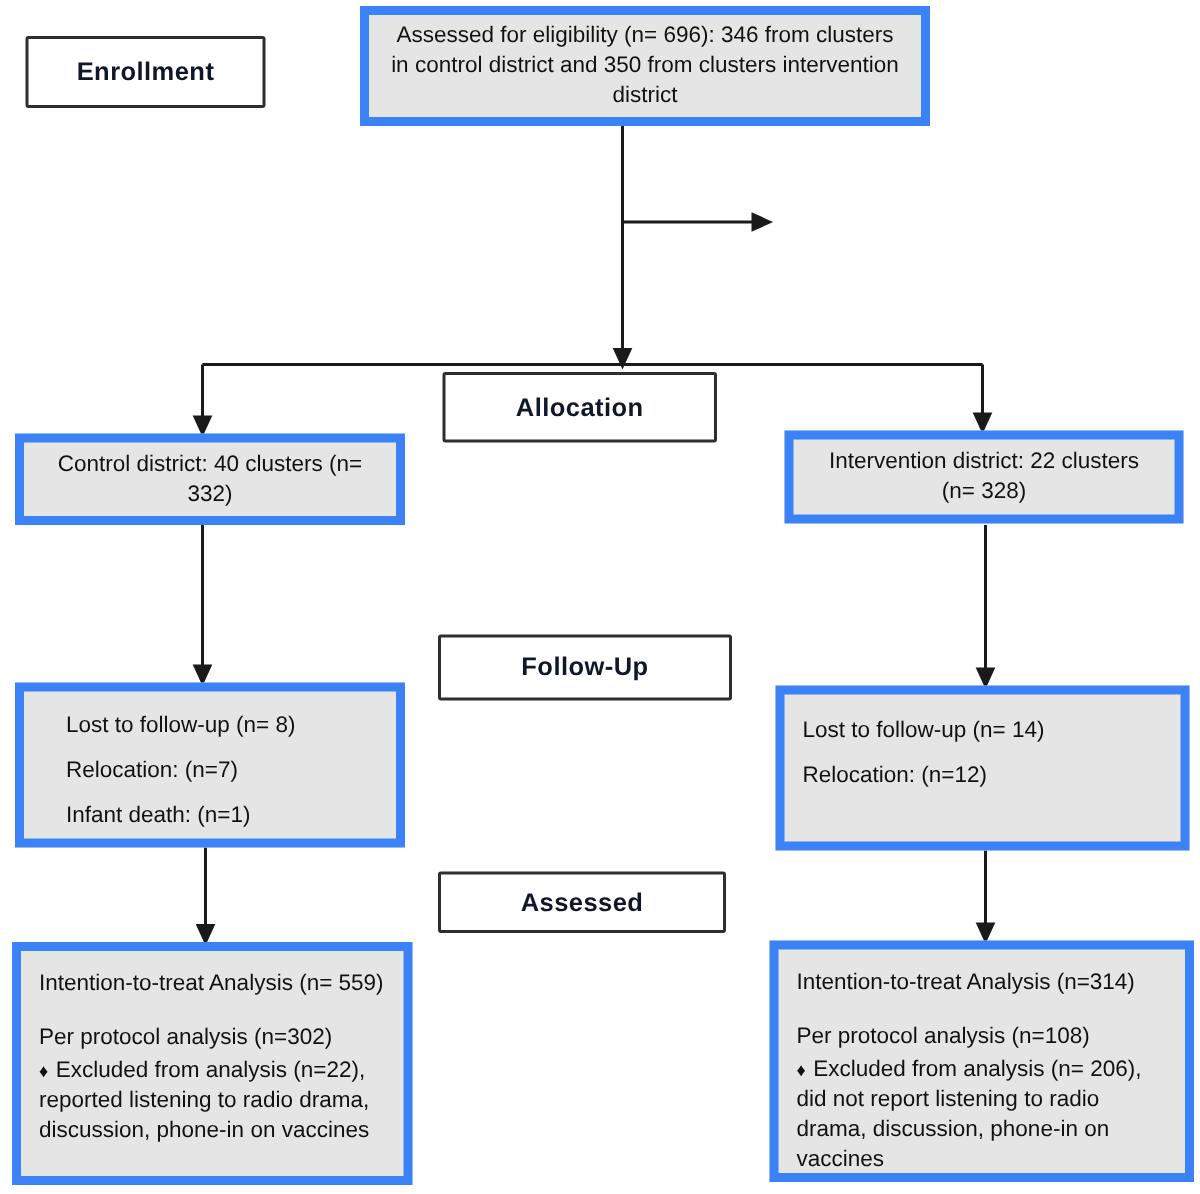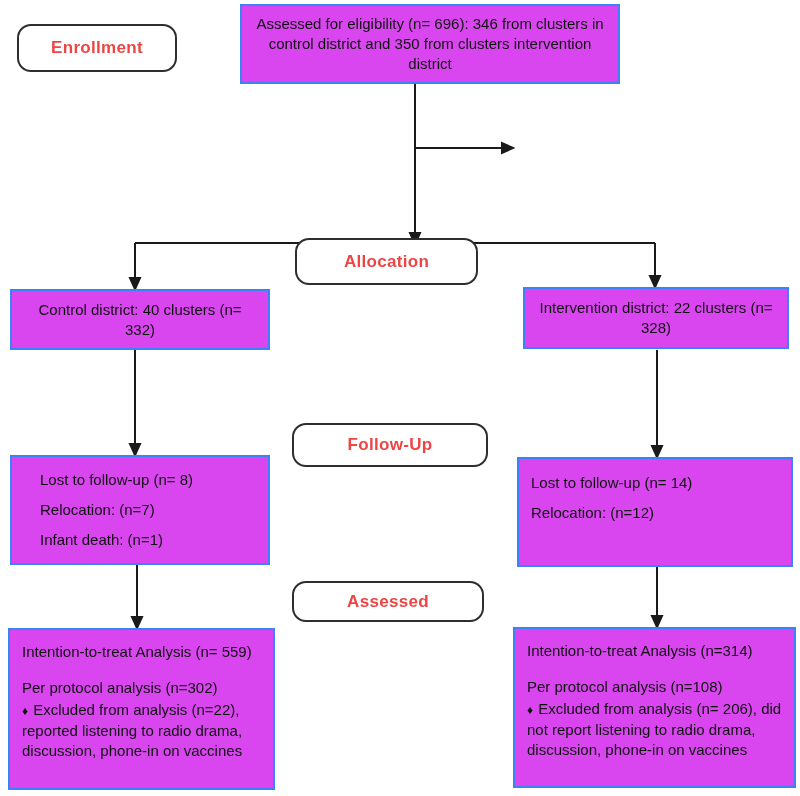--- a/index.html
+++ b/index.html
@@ -13,58 +13,58 @@
     overflow: hidden;
   }
   svg.connectors {
     position: absolute;
     left: 0; top: 0;
     width: 800px; height: 796px;
   }
   .box {
     position: absolute;
     box-sizing: border-box;
-    background: #d946ef;
-    border: 2px solid #3b82f6;
+    background: #e5e5e5;
+    border: 6px solid #3b82f6;
     font-size: 15px;
     line-height: 20px;
   }
   .box p { margin: 0; }
   .center-box {
     display: flex;
     align-items: center;
     justify-content: center;
     text-align: center;
     padding: 4px 12px;
   }
   .stage-label {
     position: absolute;
     box-sizing: border-box;
     background: #ffffff;
     border: 2px solid #2e2e2e;
-    border-radius: 14px;
+    border-radius: 2px;
     display: flex;
     align-items: center;
     justify-content: center;
     font-weight: bold;
     font-size: 17px;
     letter-spacing: 0.3px;
-    color: #ef4444;
+    color: #0f172a;
   }
   #box-assessed   { left: 240px; top: 4px;   width: 380px; height: 80px; }
   #box-excluded   { left: 513px; top: 110px; width: 283px; height: 113px; padding: 13px 10px 10px 12px; }
   #box-control       { left: 10px;  top: 289px; width: 260px; height: 61px; }
   #box-intervention  { left: 523px; top: 287px; width: 266px; height: 62px; }
   #box-followup-left  { left: 10px;  top: 455px; width: 260px; height: 110px; padding: 13px 28px; }
   #box-followup-right { left: 517px; top: 457px; width: 276px; height: 110px; padding: 14px 12px; }
   #box-analysis-left  { left: 8px;   top: 628px; width: 267px; height: 162px; padding: 12px 12px; }
   #box-analysis-right { left: 513px; top: 627px; width: 283px; height: 161px; padding: 12px 12px; }
 
   #label-enrollment { left: 17px;  top: 24px;  width: 160px; height: 48px; }
-  #label-allocation { left: 295px; top: 238px; width: 183px; height: 47px; }
+  #label-allocation { left: 295px; top: 248px; width: 183px; height: 47px; }
   #label-followup   { left: 292px; top: 423px; width: 196px; height: 44px; }
   #label-analysis   { left: 292px; top: 581px; width: 192px; height: 41px; }
 
   .mb10 { margin-bottom: 10px !important; }
   .mb16 { margin-bottom: 16px !important; }
   .mb2  { margin-bottom: 2px  !important; }
   .bullet-row {
     display: flex;
     margin-left: 14px;
     margin-top: 12px;

